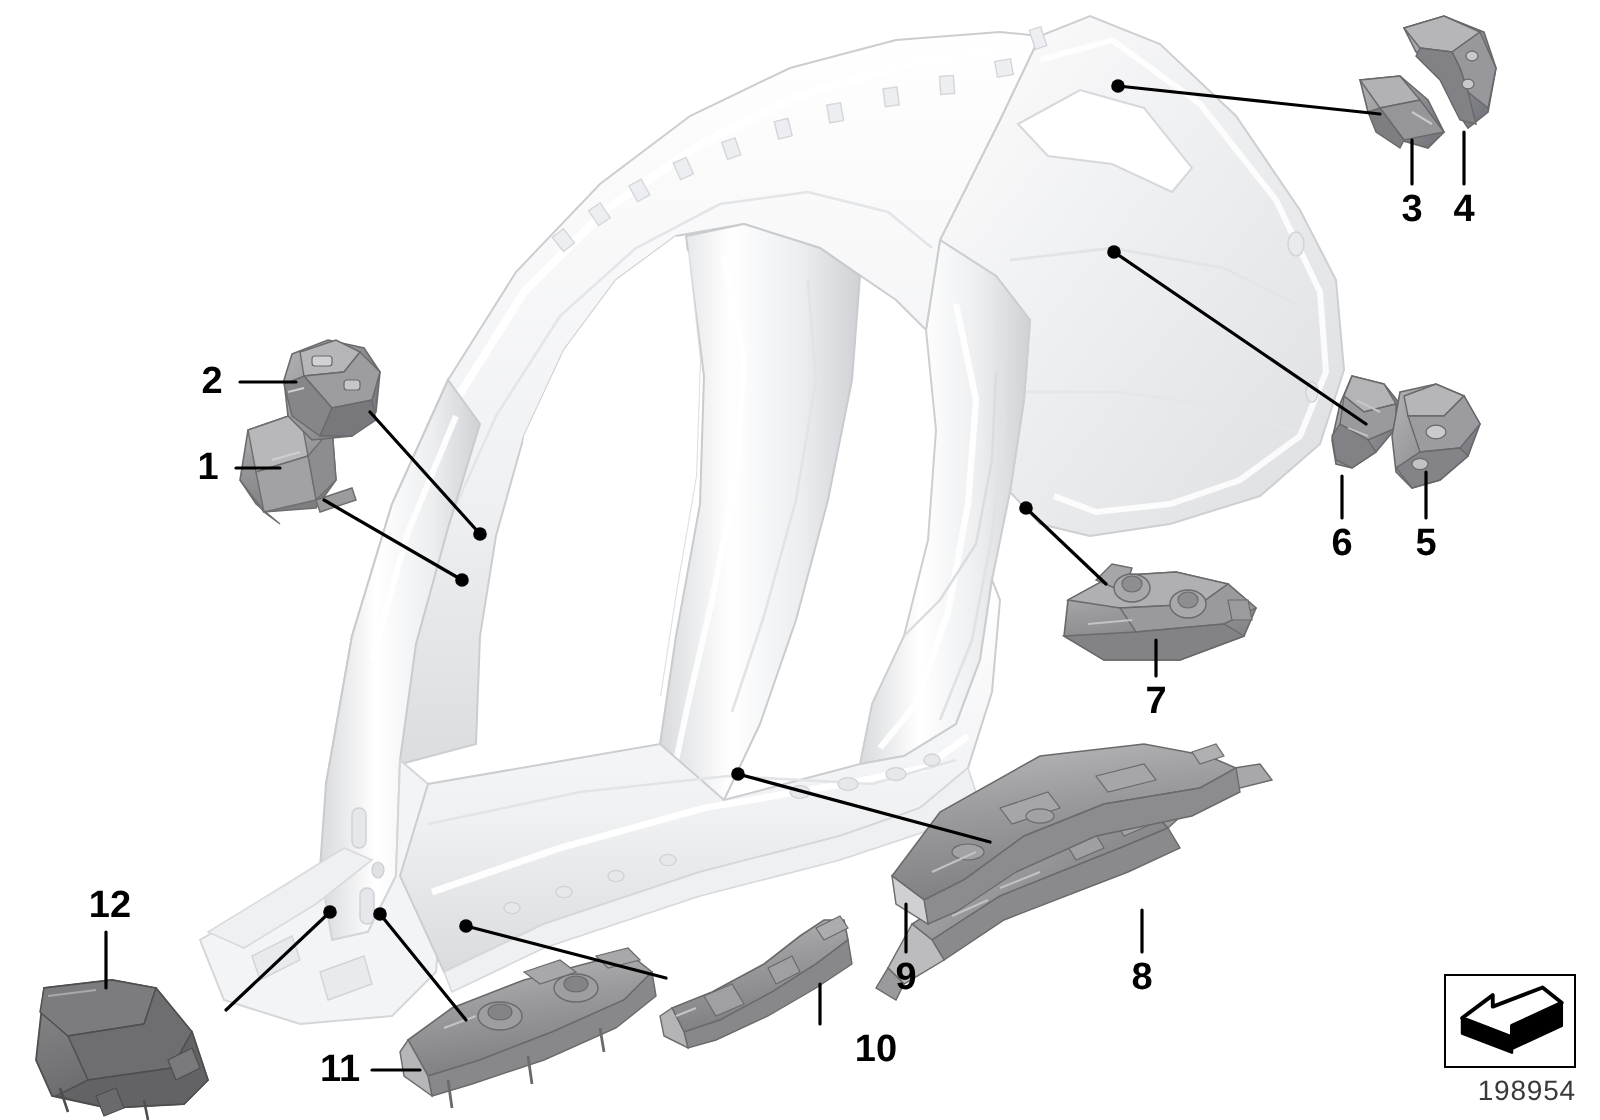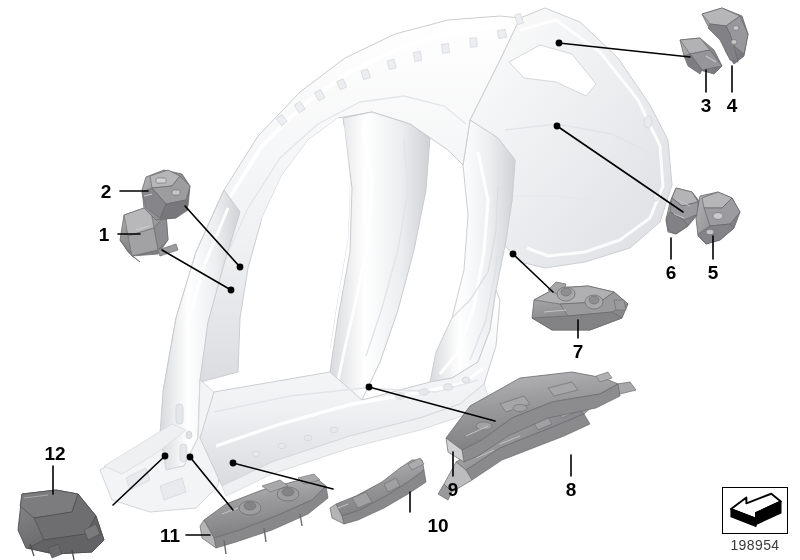--- a/index.html
+++ b/index.html
@@ -48,21 +48,21 @@
   #ref-box svg {
     display: block;
     width: 100%;
     height: 100%;
   }
   #ref-number {
     position: absolute;
     left: 722px;
     top: 537px;
     width: 66px;
-    text-align: center;
+    text-align: right;
     font-family: "Liberation Sans", sans-serif;
     font-size: 14px;
     color: #3a3a3a;
     letter-spacing: 0.4px;
   }
 </style>
 </head>
 <body>
 
 <div id="page">

